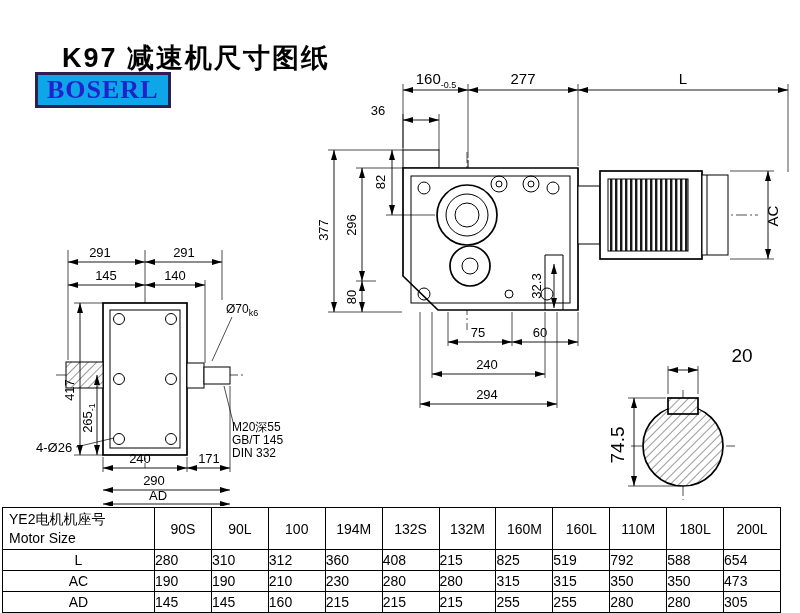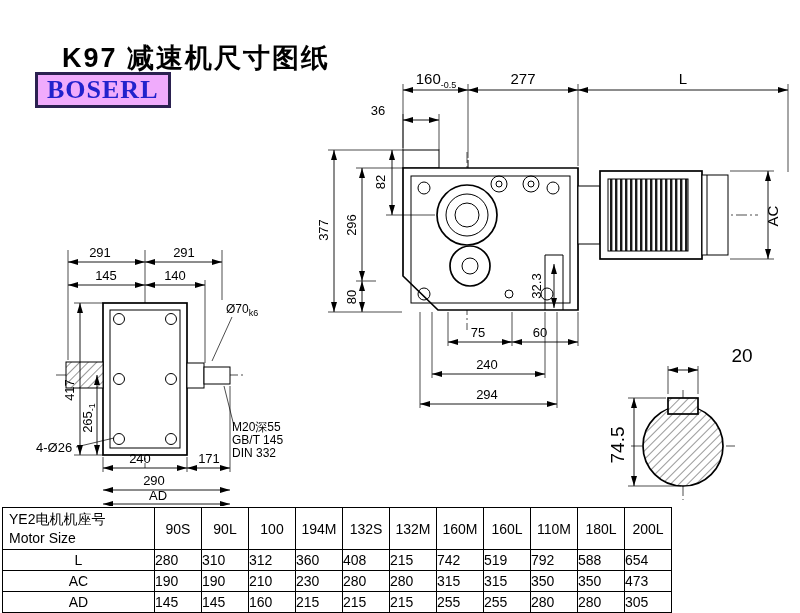--- a/index.html
+++ b/index.html
@@ -1,34 +1,34 @@
 <!DOCTYPE html>
 <html><head>
 <meta charset="utf-8">
 <style>
   * { margin:0; padding:0; box-sizing:border-box; }
   html,body { width:800px; height:613px; background:#fff; font-family:"Liberation Sans",sans-serif; position:relative; overflow:hidden; color:#000; }
   .title { position:absolute; left:62px; top:24px; font-size:27px; font-weight:bold; letter-spacing:2px;margin-top:16px; }
-  .logo { position:absolute; left:35px; top:72px; border:3px solid #2b2150; padding:0 9px; background:#f0abfc; }
+  .logo { position:absolute; left:35px; top:72px; border:3px solid #2b2150; padding:0 9px; background:#0ea5e9; }
   .logo span { font-family:"Liberation Serif",serif; font-weight:bold; font-size:26px; color:#2222cc; letter-spacing:1px; }
   svg.drawing { position:absolute; left:0; top:0; }
 
   
   .ln  { stroke:#000; stroke-width:1; }
   .thk { stroke:#000; stroke-width:1.7; }
   .cl  { stroke:#000; stroke-width:0.7; fill:none; stroke-dasharray:11 3 2 3; }
   .ext { stroke:#000; stroke-width:0.7; fill:none; }
   .dim { stroke:#000; stroke-width:0.9; fill:none; marker-start:url(#arw); marker-end:url(#arw); }
   .dtx { font:13px "Liberation Sans",sans-serif; fill:#000; }
   .lbl { font:15px "Liberation Sans",sans-serif; fill:#000; }
   .big { font:19px "Liberation Sans",sans-serif; fill:#000; }
   .ntx { font:12px "Liberation Sans",sans-serif; fill:#000; }
   .sub { font-size:9px; }
 
-  table.dims { position:absolute; left:2px; top:507px; width:670px; border-collapse:collapse; table-layout:fixed; background:#fff; }
+  table.dims { position:absolute; left:2px; top:507px; width:779px; border-collapse:collapse; table-layout:fixed; background:#fff; }
   .dims th, .dims td { border:1px solid #000; font-weight:normal; font-size:14px; padding:0; height:21px; }
   .dims tr.hd th { height:42px; }
   .dims th.mlabel { text-align:left; padding-left:6px; line-height:1.35; }
 </style>
 </head>
 <body>
 
 <h1 class="title">K97 减速机尺寸图纸</h1>
 <div class="logo">
   <span>BOSERL</span>
@@ -260,21 +260,21 @@
       <th>200L</th>
     </tr>
     <tr>
       <th>L</th>
       <td>280</td>
       <td>310</td>
       <td>312</td>
       <td>360</td>
       <td>408</td>
       <td>215</td>
-      <td>742</td>
+      <td>825</td>
       <td>519</td>
       <td>792</td>
       <td>588</td>
       <td>654</td>
     </tr>
     <tr>
       <th>AC</th>
       <td>190</td>
       <td>190</td>
       <td>210</td>

